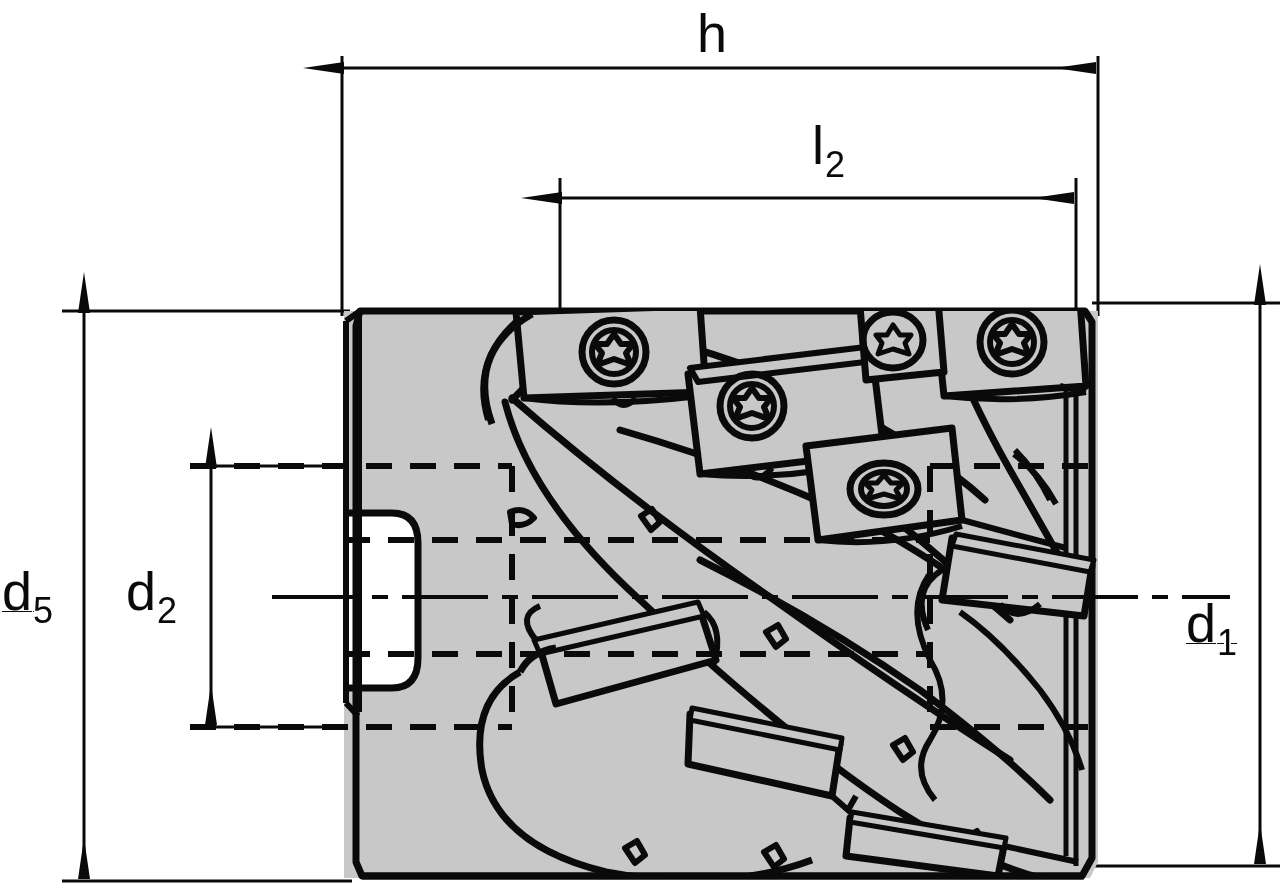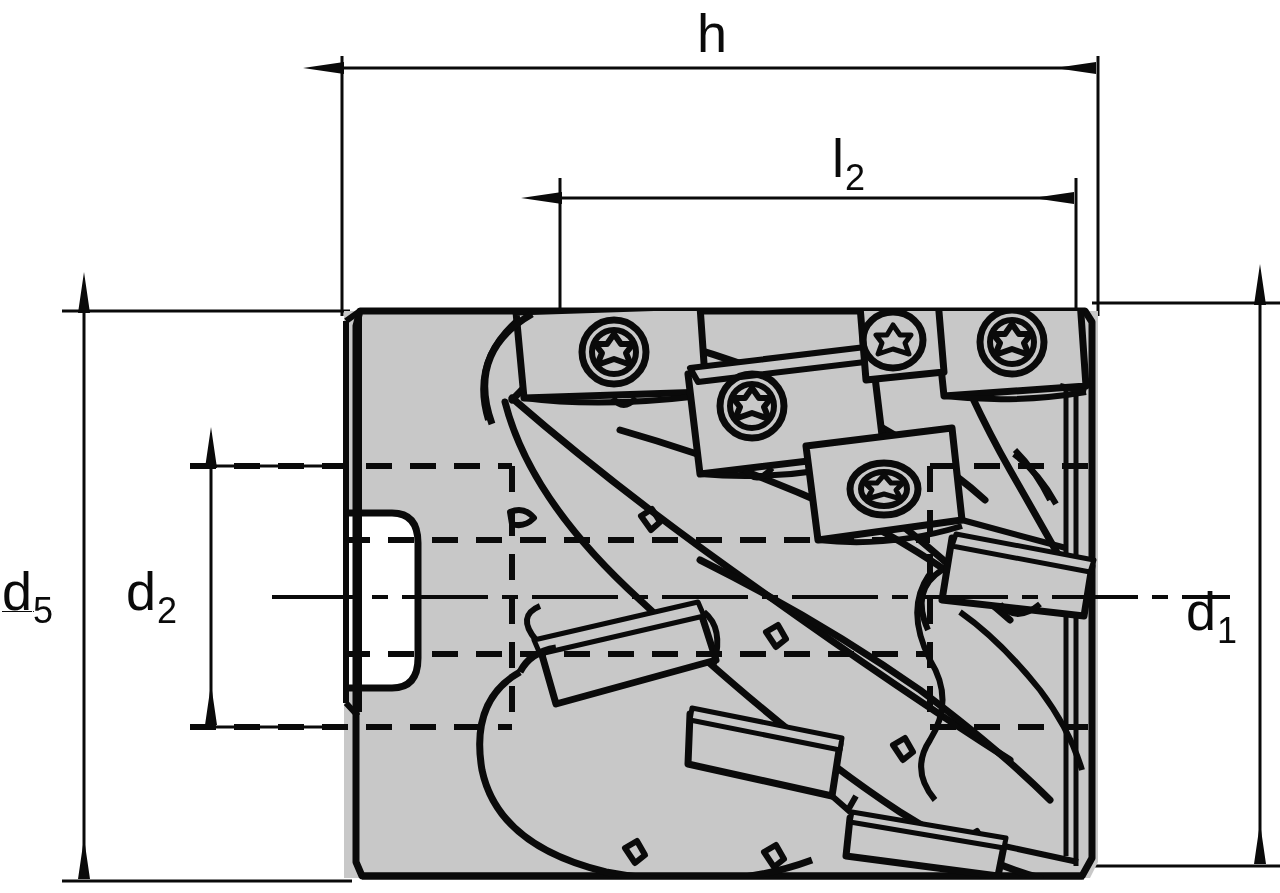--- a/index.html
+++ b/index.html
@@ -6,24 +6,24 @@
   html,body{margin:0;padding:0;background:#ffffff;}
   body{width:1280px;height:893px;overflow:hidden;
        font-family:"Liberation Sans","DejaVu Sans",sans-serif;}
   #stage{position:relative;width:1280px;height:893px;background:#fff;}
   #stage svg{position:absolute;left:0;top:0;}
   .dimlabel{position:absolute;color:#0a0a0a;line-height:1;white-space:nowrap;
             font-family:"Liberation Sans","DejaVu Sans",sans-serif;}
   .dimlabel .base{font-size:54px;}
   .dimlabel .sub{font-size:36px;vertical-align:baseline;position:relative;top:13px;left:1px;}
   #lbl-h{left:697px;top:6px;}
-  #lbl-l2{left:812px;top:131px;margin-left:20px;}
+  #lbl-l2{left:812px;top:118px;}
   #lbl-d5{left:2px;top:564px;text-decoration:underline;}
   #lbl-d2{left:126px;top:564px;}
-  #lbl-d1{left:1186px;top:584px;}
+  #lbl-d1{left:1186px;top:596px;text-decoration:underline;}
 </style>
 </head>
 <body>
 
 <div id="stage">
 
   <svg width="1280" height="893" viewBox="0 0 1280 893">
     <defs>
       <marker id="arrL" markerWidth="42" markerHeight="14" refX="41" refY="7" orient="auto" markerUnits="userSpaceOnUse">
         <path d="M41,7 L0,7 L41,1 Z M41,7 L0,7 L41,13 Z" fill="#0a0a0a"></path>

